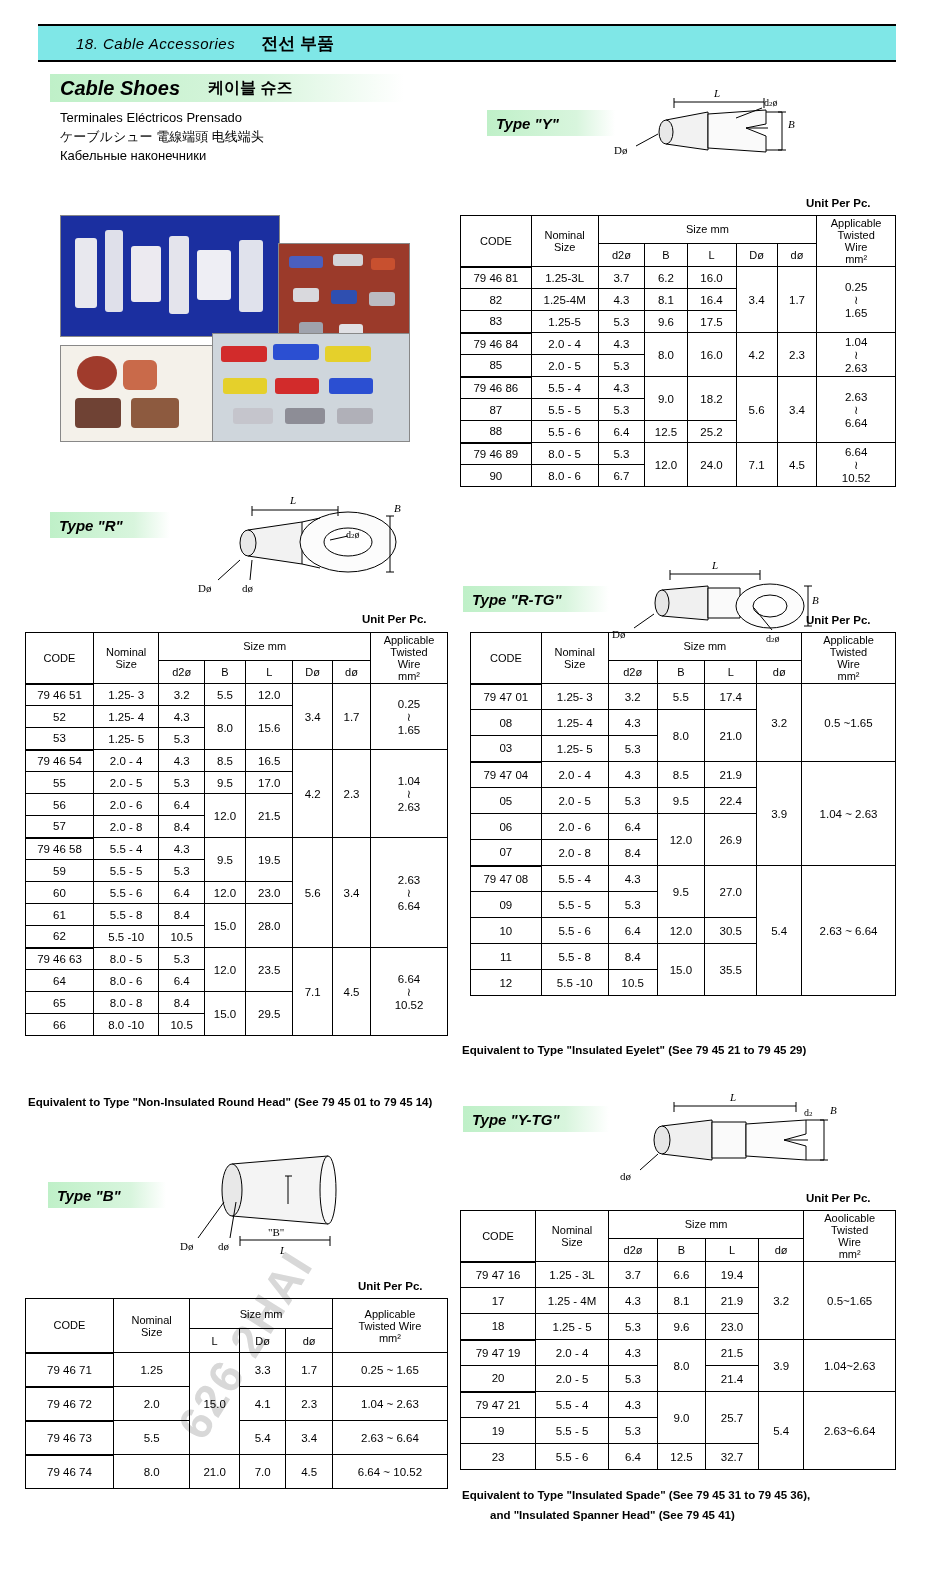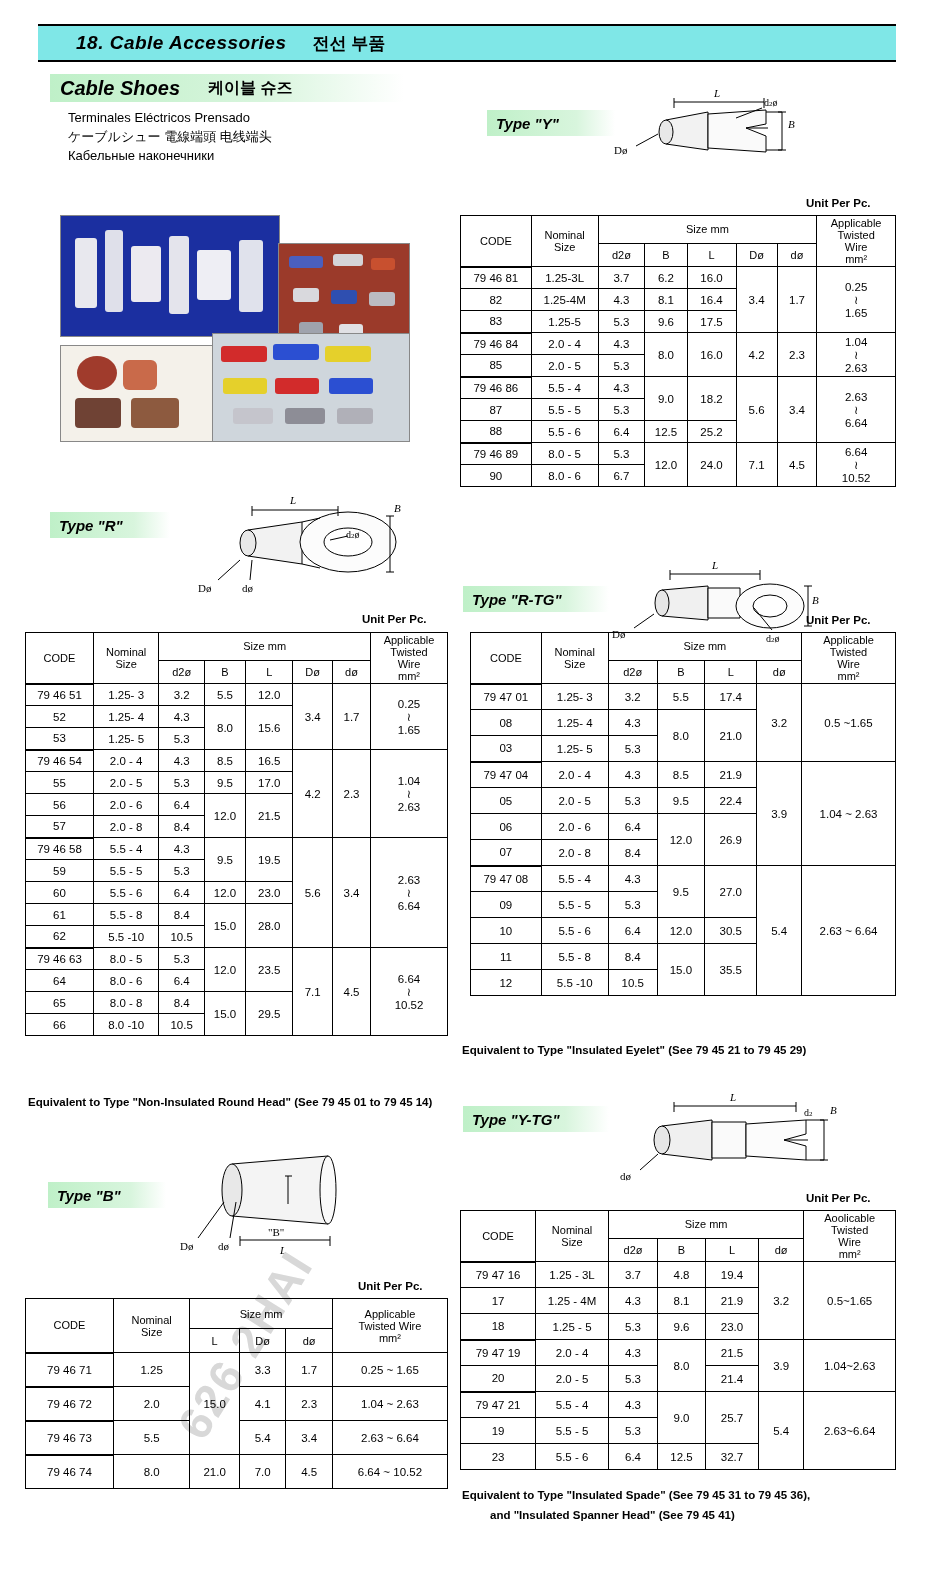--- a/index.html
+++ b/index.html
@@ -13,35 +13,35 @@
   }
   .page{position:relative;width:934px;height:1592px;}
 
   
   .chapter-bar{
     position:absolute;left:38px;top:24px;width:858px;height:34px;
     background:#7fe7e7;border-top:2px solid #000;border-bottom:2px solid #000;
     display:flex;align-items:center;
   }
   .chapter-title{
-    font-style:italic;font-weight:bold;font-size:19px;margin-left:38px;letter-spacing:.5px;
+    font-style:italic;font-weight:normal;font-size:15px;margin-left:38px;letter-spacing:.5px;
   }
   .chapter-title-kr{
     font-weight:bold;font-size:17px;margin-left:26px;
   }
 
   .section-bar{
     position:absolute;left:50px;top:74px;width:354px;height:28px;
     background:linear-gradient(to right,#bff0c8 0%,#d8f5dd 60%,#ffffff 100%);
     display:flex;align-items:center;
   }
   .section-title{font-style:italic;font-weight:bold;font-size:20px;margin-left:10px;text-align:right;}
   .section-title-kr{font-weight:bold;font-size:16px;margin-left:28px;}
 
-  .subtitles{position:absolute;left:68px;top:108px;font-size:13px;line-height:19px;}
+  .subtitles{position:absolute;left:60px;top:108px;font-size:13px;line-height:19px;}
   .subtitles div{white-space:nowrap;}
 
   
   .photos{position:absolute;left:60px;top:215px;width:350px;height:265px;}
   .ph{position:absolute;border:1px solid #888;}
   .ph1{left:0;top:0;width:218px;height:120px;background:#1b2fa0;}
   .ph2{left:218px;top:28px;width:130px;height:115px;background:#9b3a2a;}
   .ph3{left:0;top:130px;width:152px;height:95px;background:#f4f1ea;}
   .ph4{left:152px;top:118px;width:196px;height:107px;background:#cfd6dc;}
   .ph-inner{position:absolute;border-radius:3px;}
@@ -654,21 +654,21 @@
           <th class="hdr" style="width: 46px;">B</th>
           <th class="hdr" style="width: 52px;">L</th>
           <th class="hdr" style="width: 44px;">dø</th>
         </tr>
       </thead>
       <tbody>
         <tr style="height: 26px;">
           <td class="code-cell thickline">79 47 16</td>
           <td>1.25 - 3L</td>
           <td>3.7</td>
-          <td>4.8</td>
+          <td>6.6</td>
           <td>19.4</td>
           <td rowspan="3">3.2</td>
           <td rowspan="3">0.5~1.65</td>
         </tr>
         <tr style="height: 26px;">
           <td class="code-cell">17</td>
           <td>1.25 - 4M</td>
           <td>4.3</td>
           <td>8.1</td>
           <td>21.9</td>

